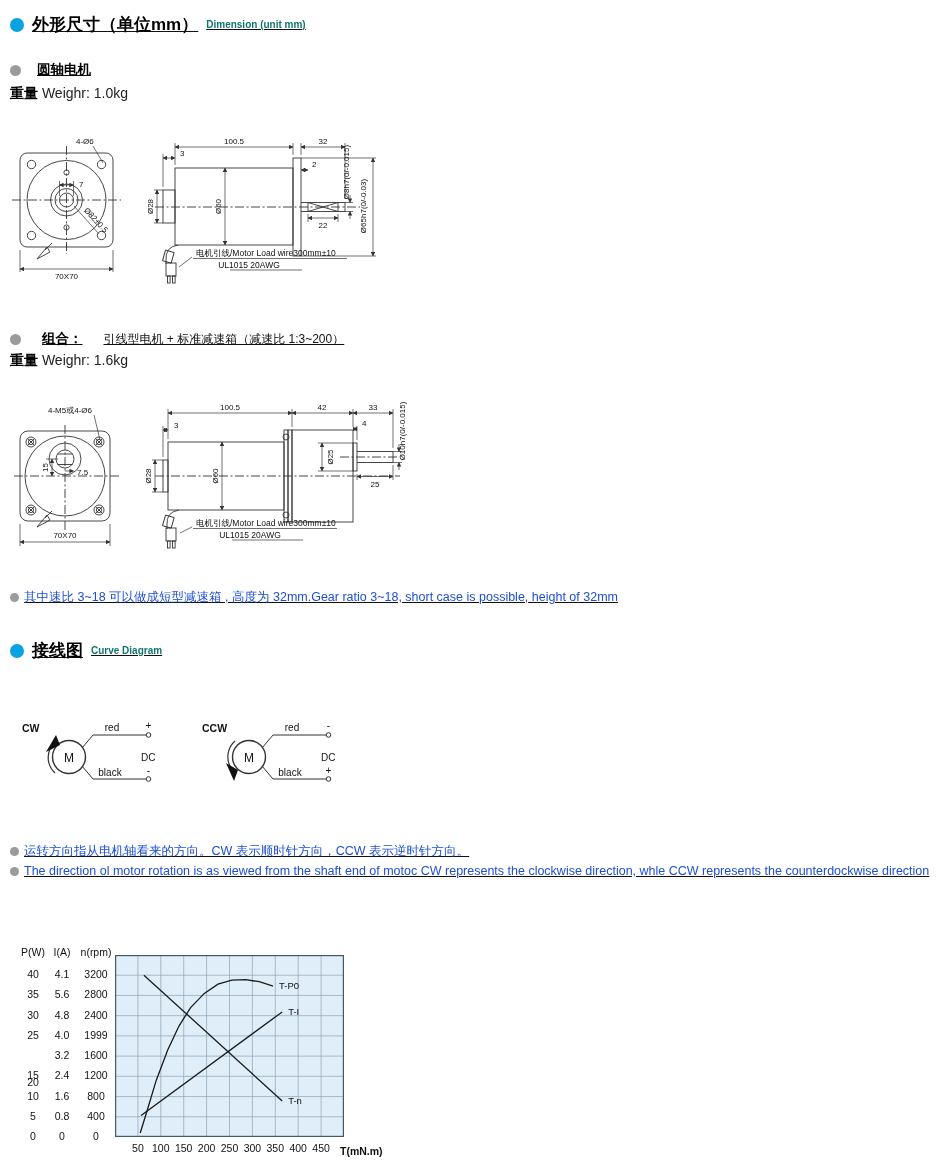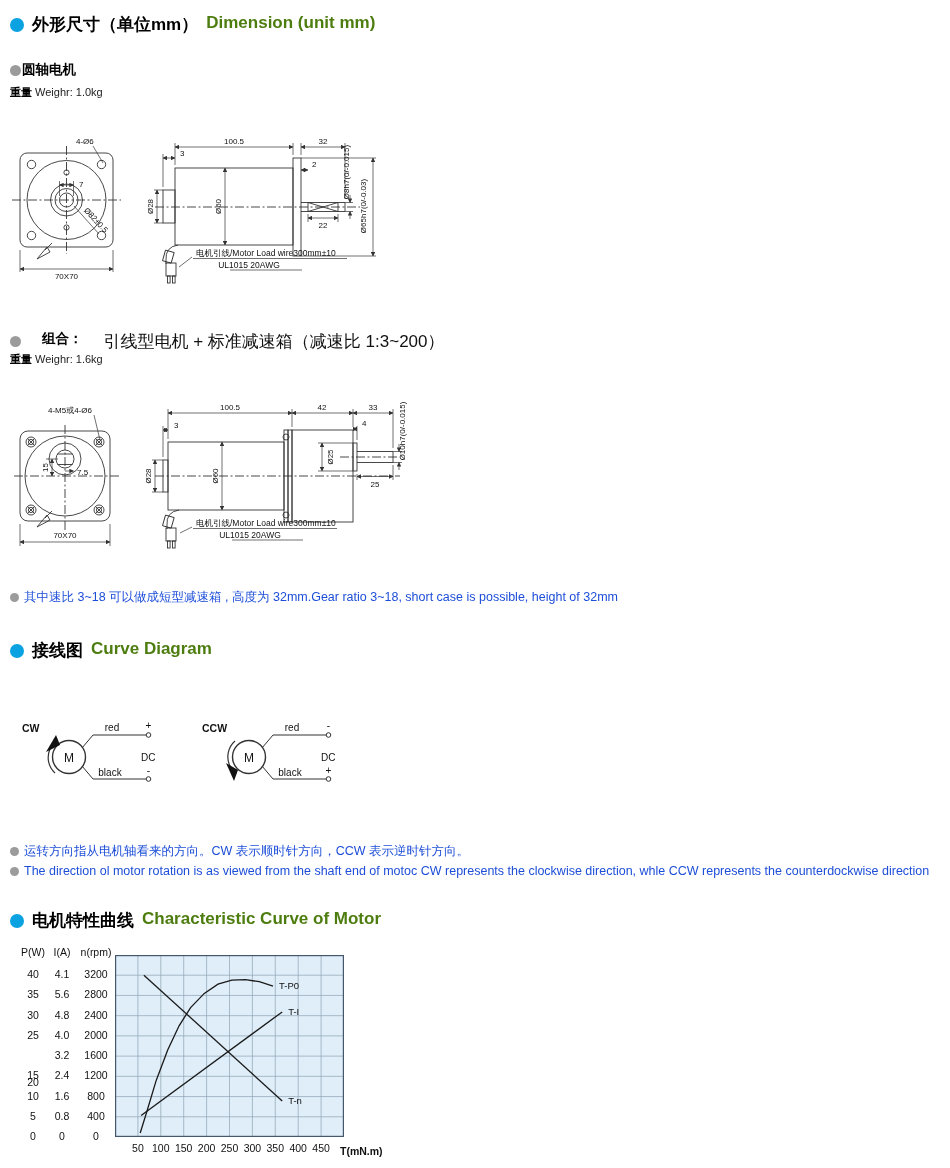--- a/index.html
+++ b/index.html
@@ -1,28 +1,28 @@
 <!DOCTYPE html>
 <html><head>
 <meta charset="utf-8">
 <style>
   html,body{margin:0;padding:0;background:#fff;}
   body{font-family:"Liberation Sans",sans-serif;color:#111;}
   #page{position:relative;width:950px;height:1168px;background:#fff;overflow:hidden;}
   .abs{position:absolute;}
-  .hrow{display:flex;align-items:flex-start;gap:8px;white-space:nowrap;}
+  .hrow{display:flex;align-items:center;gap:8px;white-space:nowrap;text-decoration:underline;}
   .dot{display:inline-block;border-radius:50%;align-self:center;}
   .dot-blue{width:14px;height:14px;background:#0aa2e0;}
   .dot-gray{width:11px;height:11px;background:#9b9b9b;}
   .dot-note{width:9px;height:9px;background:#9b9b9b;}
   .h-zh{font-size:17px;font-weight:700;color:#000;}
-  .h-en{font-size:17px;font-weight:700;color:#4d7c0f;}
+  .h-en{font-size:10px;font-weight:700;color:#0f766e;}
   .sub-zh{font-size:13.5px;font-weight:700;color:#000;}
-  .sub-rest{font-size:17px;font-weight:400;color:#111;}
-  .wline{font-size:11px;color:#222;}
+  .sub-rest{font-size:12px;font-weight:400;color:#111;}
+  .wline{font-size:14px;color:#222;}
   .wline b{font-weight:700;color:#000;}
   .note{font-size:12.5px;color:#1d4ed8;}
   svg{overflow:visible;}
   .geo line,.geo rect,.geo circle,.geo path,.geo polyline{stroke:#333;stroke-width:0.9;fill:none;}
   .dl{stroke:#333;stroke-width:0.7;fill:none;}
   .cl{stroke:#666;stroke-width:0.6;fill:none;stroke-dasharray:9 2.5 2 2.5;}
   .dim{font-size:8px;fill:#111;stroke:none;font-family:"Liberation Sans",sans-serif;}
   .wiretext{font-size:8.5px;fill:#111;stroke:none;}
   .wlabel{font-size:10px;fill:#111;stroke:none;}
   .wdir{font-size:10.5px;font-weight:600;fill:#111;stroke:none;}
@@ -35,21 +35,21 @@
 <body>
 
 <div id="page">
 
   <div class="abs hrow" style="left:10px;top:13px">
     <span class="dot dot-blue"></span>
     <span class="h-zh">外形尺寸（单位mm）</span>
     <span class="h-en">Dimension (unit mm)</span>
   </div>
 
-  <div class="abs hrow" style="left:10px;top:61px;gap:1px">
+  <div class="abs hrow" style="left:10px;top:61px;gap:16px">
     <span class="dot dot-gray"></span>
     <span class="sub-zh">圆轴电机</span>
   </div>
 
   <div class="abs wline" style="left:10px;top:85px">
     <b>重量</b>
     <span>Weighr: 1.0kg</span>
   </div>
 
   <svg class="abs" style="left:10px;top:125px" width="390" height="167" viewBox="10 125 390 167">
@@ -330,25 +330,20 @@
 
   <div class="abs hrow" style="left:10px;top:864px;gap:5px">
     <span class="dot dot-note"></span>
     <span class="note">The direction ol motor rotation is as viewed from the shaft end of motoc CW represents the clockwise direction, whle CCW represents the counterdockwise direction</span>
   </div>
   <div class="abs hrow" style="left:10px;top:843px;gap:5px">
     <span class="dot dot-note"></span>
     <span class="note">运转方向指从电机轴看来的方向。CW 表示顺时针方向，CCW 表示逆时针方向。</span>
   </div>
 
-  <div class="abs hrow" style="left:10px;top:909px">
-    <span class="dot dot-blue"></span>
-    <span class="h-zh">电机特性曲线</span>
-    <span class="h-en">Characteristic Curve of Motor</span>
-  </div>
 
   <div class="abs" id="curve-axes" style="left:0;top:945px;width:430px;height:223px">
     <svg id="curve-plot" class="abs" style="left:115px;top:10px" width="229" height="182" viewBox="0 0 229 182">
         <rect x="0" y="0" width="229" height="182" fill="#dfeef8"></rect>
         <line x1="0" y1="20.22222222222222" x2="229" y2="20.22222222222222" stroke="#8fa3b5" stroke-width="0.7"></line>
         <line x1="0" y1="40.44444444444444" x2="229" y2="40.44444444444444" stroke="#8fa3b5" stroke-width="0.7"></line>
         <line x1="0" y1="60.666666666666664" x2="229" y2="60.666666666666664" stroke="#8fa3b5" stroke-width="0.7"></line>
         <line x1="0" y1="80.88888888888889" x2="229" y2="80.88888888888889" stroke="#8fa3b5" stroke-width="0.7"></line>
         <line x1="0" y1="101.11111111111111" x2="229" y2="101.11111111111111" stroke="#8fa3b5" stroke-width="0.7"></line>
         <line x1="0" y1="121.33333333333333" x2="229" y2="121.33333333333333" stroke="#8fa3b5" stroke-width="0.7"></line>
@@ -388,21 +383,21 @@
       <span class="ax" style="left: 62px; top: 83.8889px;">4.0</span>
       <span class="ax" style="left: 62px; top: 104.111px;">3.2</span>
       <span class="ax" style="left: 62px; top: 124.333px;">2.4</span>
       <span class="ax" style="left: 62px; top: 144.556px;">1.6</span>
       <span class="ax" style="left: 62px; top: 164.778px;">0.8</span>
       <span class="ax" style="left: 62px; top: 185px;">0</span>
       <span class="ax axhdr" style="left: 96px; top: 1px;">n(rpm)</span>
       <span class="ax" style="left: 96px; top: 23.2222px;">3200</span>
       <span class="ax" style="left: 96px; top: 43.4444px;">2800</span>
       <span class="ax" style="left: 96px; top: 63.6667px;">2400</span>
-      <span class="ax" style="left: 96px; top: 83.8889px;">2000</span>
+      <span class="ax" style="left: 96px; top: 83.8889px;">1999</span>
       <span class="ax" style="left: 96px; top: 104.111px;">1600</span>
       <span class="ax" style="left: 96px; top: 124.333px;">1200</span>
       <span class="ax" style="left: 96px; top: 144.556px;">800</span>
       <span class="ax" style="left: 96px; top: 164.778px;">400</span>
       <span class="ax" style="left: 96px; top: 185px;">0</span>
       <span class="ax" style="left: 137.9px; top: 197px;">50</span>
       <span class="ax" style="left: 160.8px; top: 197px;">100</span>
       <span class="ax" style="left: 183.7px; top: 197px;">150</span>
       <span class="ax" style="left: 206.6px; top: 197px;">200</span>
       <span class="ax" style="left: 229.5px; top: 197px;">250</span>

